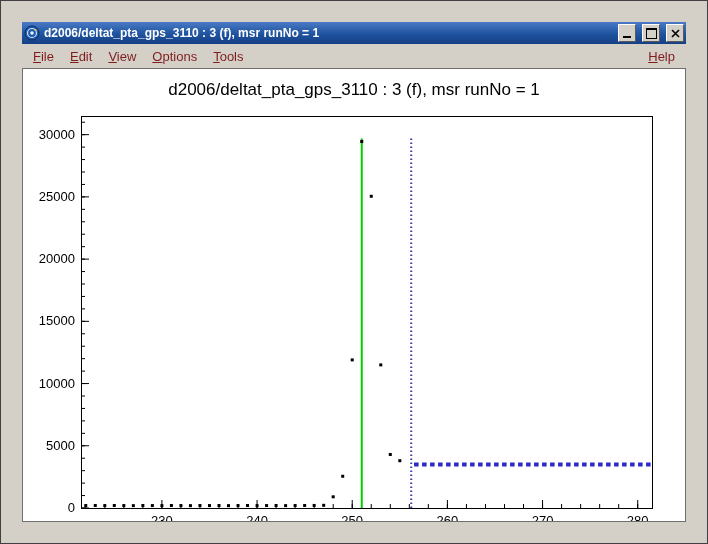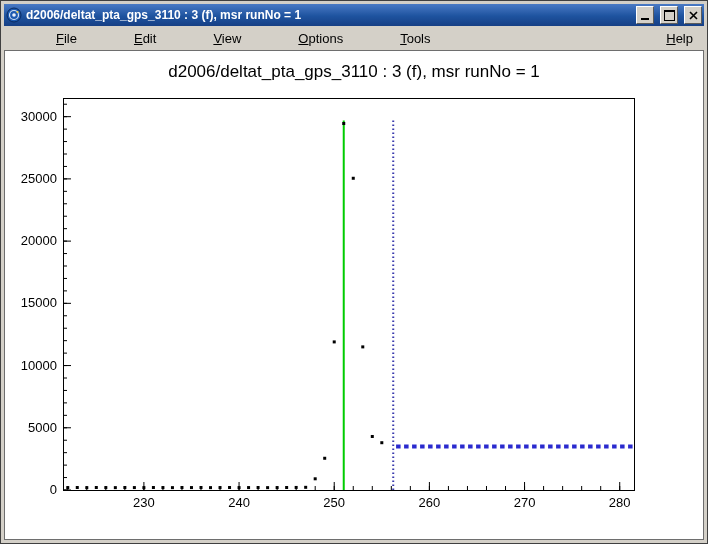--- a/index.html
+++ b/index.html
@@ -1,32 +1,32 @@
 <!DOCTYPE html>
 <html><head>
 <meta charset="utf-8">
 <style>
   html,body{margin:0;padding:0;}
   body{width:708px;height:544px;overflow:hidden;background:#d4d0c8;font-family:"Liberation Sans",sans-serif;}
   .window{width:708px;height:544px;box-sizing:border-box;background:#d4d0c8;
-          border:1px solid #404040;padding:3px;display:flex;flex-direction:column;}
+          border:1px solid #404040;padding:21px;display:flex;flex-direction:column;}
   
   .titlebar{flex:0 0 22px;height:22px;display:flex;align-items:center;gap:4px;padding:0 2px;
             background:linear-gradient(180deg,#4a7ac5 0%,#1e539f 55%,#163f85 100%);}
   .app-icon{width:16px;height:16px;flex:0 0 16px;display:flex;align-items:center;justify-content:center;}
   .win-title{flex:1;color:#fff;font-weight:bold;font-size:12px;white-space:nowrap;overflow:hidden;line-height:22px;}
   .tb-btn{width:18px;height:18px;margin-left:2px;padding:0;background:#d4d0c8;cursor:default;
           border:1px solid;border-color:#ffffff #5a5a5a #5a5a5a #ffffff;
           display:flex;align-items:center;justify-content:center;}
   .glyph-min{width:8px;height:2px;background:#000;transform:translateY(4px);}
   .glyph-max{width:9px;height:8px;border:1px solid #000;border-top-width:2px;}
   
   .menubar{flex:0 0 24px;height:24px;display:flex;align-items:center;background:#d4d0c8;
            font-size:13px;padding:0 3px;}
-  .menu-item{padding:3px 8px;color:#000000;cursor:default;margin-left:41px;}
+  .menu-item{padding:3px 8px;color:#7f1d1d;cursor:default;}
   .menu-item u{text-decoration:underline;}
   .mb-spacer{flex:1;}
   
   .canvas{flex:1;position:relative;background:#ffffff;border:1px solid #6e6e6e;overflow:hidden;}
   .plot-title{position:absolute;top:11px;left:0;right:0;text-align:center;
               font-size:17px;color:#000;white-space:nowrap;}
   #chart-svg{position:absolute;left:0;top:0;}
   #chart-svg text.tick{font-family:"Liberation Sans",sans-serif;font-size:13px;fill:#000;}
 </style>
 </head>

